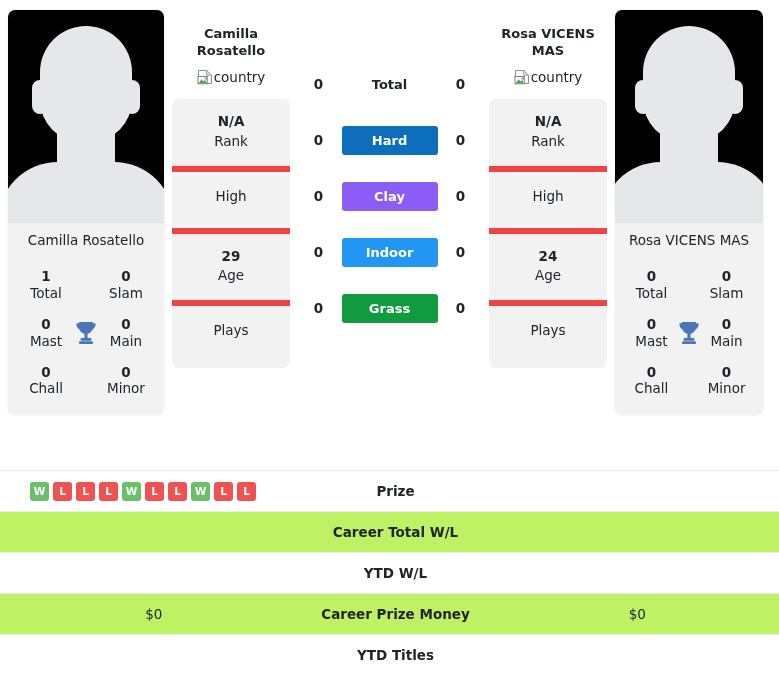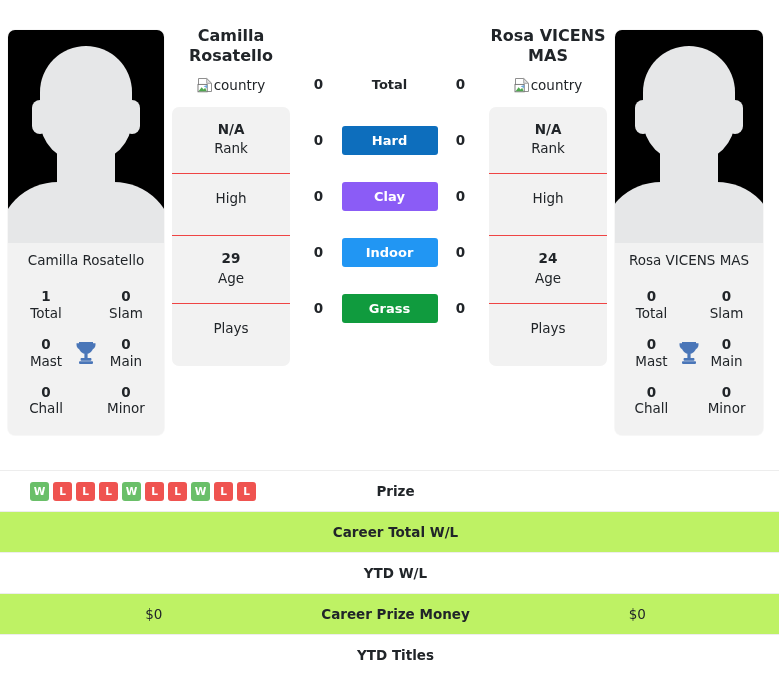--- a/index.html
+++ b/index.html
@@ -18,21 +18,20 @@
   .top { display: flex; width: 779px; height: 470px; align-items: flex-start; }
 
   
   .photo-col { width: 172px; flex: 0 0 172px; padding: 10px 8px 0 8px; }
   .photo-col.right { padding-right: 16px; }
   .photo-card {
     background: #f2f2f2;
     border-radius: 7px;
     overflow: hidden;
     box-shadow: 0 0 0 1px rgba(0,0,0,0.03);
-    margin-top: 20px;
   }
   .photo-frame {
     height: 213px;
     background: #000000;
     position: relative;
     overflow: hidden;
   }
   .silhouette-head {
     position: absolute;
     left: 50%;
@@ -90,21 +89,21 @@
     position: relative;
   }
   .stat-cell { width: 56px; text-align: center; line-height: 1.25; }
   .stat-val { font-size: 13.5px; font-weight: bold; color: #212529; }
   .stat-lbl { font-size: 13.5px; color: #212529; }
   .trophy { width: 30px; display: flex; align-items: center; justify-content: center; }
 
   
   .name-col { width: 118px; flex: 0 0 118px; padding-top: 26px; }
   .player-name {
-    font-size: 16px;
+    font-size: 13px;
     font-weight: bold;
     line-height: 1.28;
     text-align: center;
     color: #212529;
   }
   .country-wrap { text-align: center; margin-top: 10px; font-size: 13.5px; color: #212529; white-space: nowrap; }
   .broken-img {
     display: inline-block;
     vertical-align: -3px;
     width: 16px;
@@ -115,21 +114,21 @@
   .info-card {
     width: 118px;
     margin: 14px auto 0 auto;
     background: #f2f2f2;
     border-radius: 7px;
     overflow: hidden;
   }
   .info-cell {
     text-align: center;
     padding: 14px 4px 14px 4px;
-    border-bottom: 1px solid #ef4444;
+    border-bottom: 6px solid #ef4444;
     line-height: 1.3;
     min-height: 62px;
   }
   .info-cell:last-child { border-bottom: none; }
   .info-val { font-size: 13.5px; font-weight: bold; color: #212529; display: block; min-height: 0; }
   .info-val:empty { display: none; }
   .info-lbl { font-size: 13.5px; color: #212529; }
 
   
   .center-col { flex: 1 1 auto; padding-top: 56px; }

